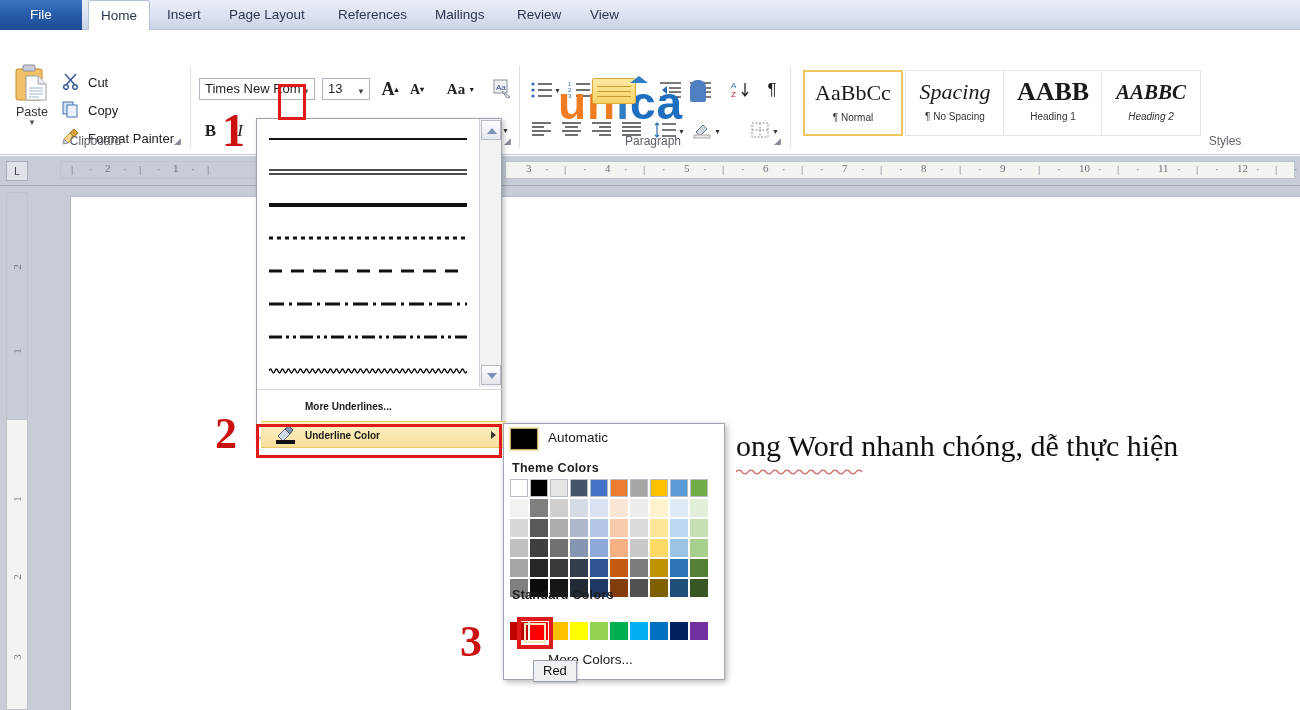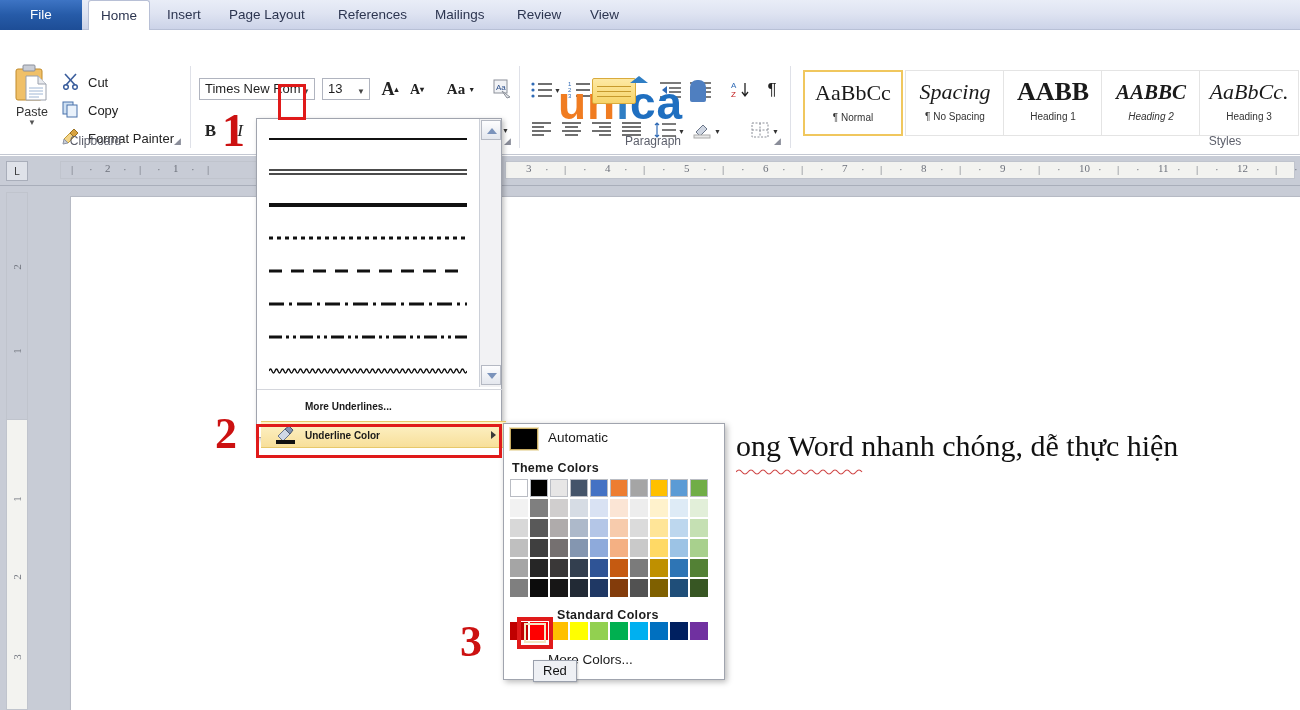--- a/index.html
+++ b/index.html
@@ -519,24 +519,20 @@
     <div class="style-prev" style="font-style:italic;">Spacing</div>
     <div class="style-nm">¶ No Spacing</div>
   </div>
   <div class="stylebox" style="left:1003px;">
     <div class="style-prev" style="font-weight:bold;font-size:26px;">AABB</div>
     <div class="style-nm">Heading 1</div>
   </div>
   <div class="stylebox" style="left:1101px;font-style:italic;">
     <div class="style-prev" style="font-weight:bold;font-size:21px;">AABBC</div>
     <div class="style-nm">Heading 2</div>
-  </div>
-  <div class="stylebox" style="left:1199px;">
-    <div class="style-prev" style="font-style:italic;">AaBbCc.</div>
-    <div class="style-nm">Heading 3</div>
   </div>
   <div class="grp-label" style="left:1150px; width:150px;">Styles</div>
 </div>
 
 <div class="workspace"></div>
 <div class="page">
   <div class="doctext" style="left:665px; top:232px;">ong Word nhanh chóng, dễ thực hiện</div>
   <svg class="squiggle" style="left:665px;top:270px;width:128px;height:8px;" viewBox="0 0 128 8">
     <path d="M0 5 q3 -4 6 0 q3 4 6 0 q3 -4 6 0 q3 4 6 0 q3 -4 6 0 q3 4 6 0 q3 -4 6 0 q3 4 6 0 q3 -4 6 0 q3 4 6 0 q3 -4 6 0 q3 4 6 0 q3 -4 6 0 q3 4 6 0 q3 -4 6 0 q3 4 6 0 q3 -4 6 0 q3 4 6 0 q3 -4 6 0 q3 4 6 0 q3 -4 6 0" fill="none" stroke="#d04a4a" stroke-width="1.2"></path>
   </svg>
@@ -747,21 +743,21 @@
       <div class="cp-cell" title="#0c0c0c" style="background: rgb(12, 12, 12);"></div>
       <div class="cp-cell" title="#171616" style="background: rgb(23, 22, 22);"></div>
       <div class="cp-cell" title="#222a35" style="background: rgb(34, 42, 53);"></div>
       <div class="cp-cell" title="#1f3864" style="background: rgb(31, 56, 100);"></div>
       <div class="cp-cell" title="#833c0b" style="background: rgb(131, 60, 11);"></div>
       <div class="cp-cell" title="#525252" style="background: rgb(82, 82, 82);"></div>
       <div class="cp-cell" title="#7f6000" style="background: rgb(127, 96, 0);"></div>
       <div class="cp-cell" title="#1f4e79" style="background: rgb(31, 78, 121);"></div>
       <div class="cp-cell" title="#375623" style="background: rgb(55, 86, 35);"></div>
     </div>
-  <div class="cp-head" style="top:184px;margin-left:45px;">Standard Colors</div>
+  <div class="cp-head" style="top:164px;">Standard Colors</div>
   <div class="cp-grid" id="std-grid" style="left:6px; top:198px; grid-template-columns:repeat(10,18px);">
       <div class="cp-cell" title="#c00000" style="background: rgb(192, 0, 0);"></div>
       <div class="cp-cell" title="#ff0000" style="background: rgb(255, 0, 0);"></div>
       <div class="cp-cell" title="#ffc000" style="background: rgb(255, 192, 0);"></div>
       <div class="cp-cell" title="#ffff00" style="background: rgb(255, 255, 0);"></div>
       <div class="cp-cell" title="#92d050" style="background: rgb(146, 208, 80);"></div>
       <div class="cp-cell" title="#00b050" style="background: rgb(0, 176, 80);"></div>
       <div class="cp-cell" title="#00b0f0" style="background: rgb(0, 176, 240);"></div>
       <div class="cp-cell" title="#0070c0" style="background: rgb(0, 112, 192);"></div>
       <div class="cp-cell" title="#002060" style="background: rgb(0, 32, 96);"></div>

